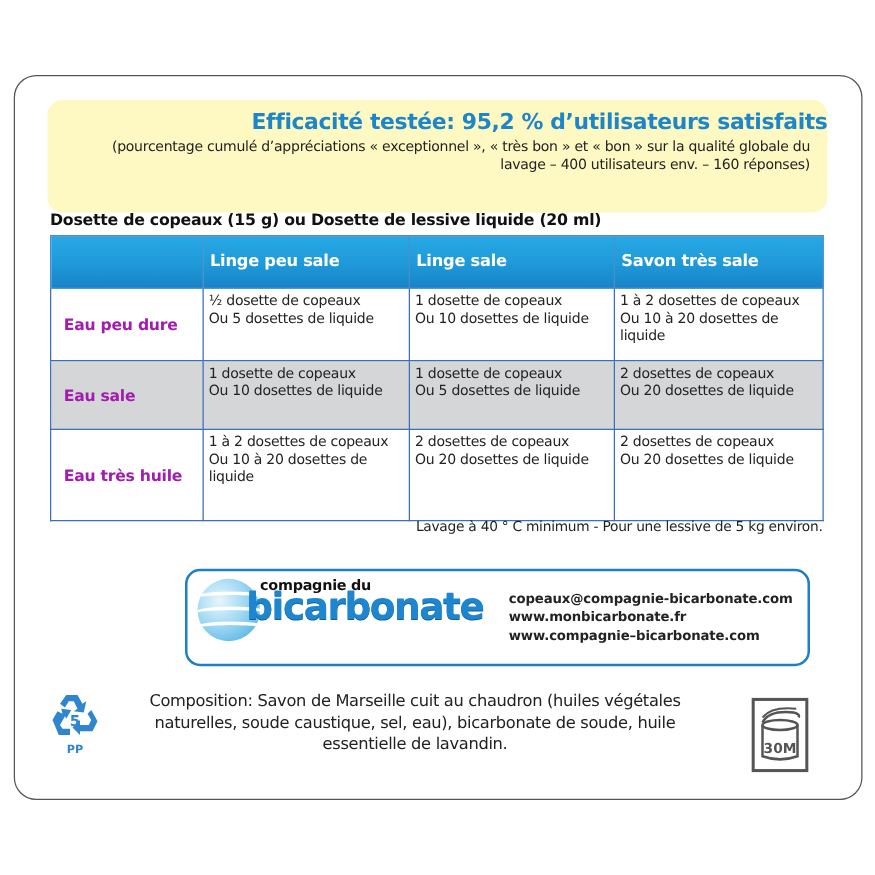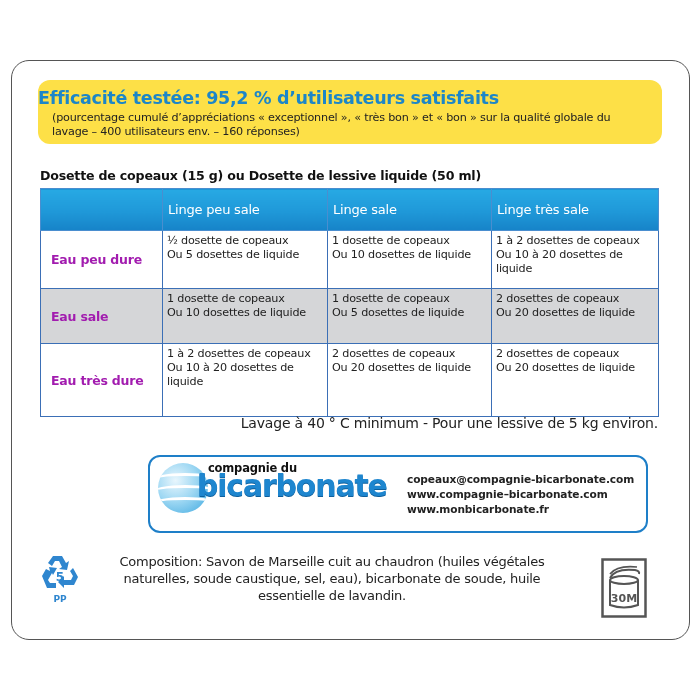--- a/index.html
+++ b/index.html
@@ -5,22 +5,22 @@
     * { box-sizing: border-box; margin: 0; padding: 0; }
     html, body { width: 700px; height: 700px; background: #ffffff; overflow: hidden; }
     body { position: relative; font-family: "DejaVu Sans", sans-serif; color: #1a1a1a; }
 
     .label-frame {
       position: absolute; left: 11px; top: 60px; width: 679px; height: 580px;
       border: 1.5px solid #555; border-radius: 18px; background: #fff;
     }
 
     .efficacy-box {
-      position: absolute; left: 38px; top: 80px; width: 624px; height: 64px;
-      background: #fde047; border-radius: 12px; text-align: left;
+      position: absolute; left: 38px; top: 80px; width: 624px; height: 90px;
+      background: #fef9c3; border-radius: 12px; text-align: right;
     }
     .efficacy-title {
       position: absolute; left: 0; right: 0; top: 8px;
       font-family: "DejaVu Sans", sans-serif; font-weight: bold;
       font-size: 17.5px; color: #1c86c8; letter-spacing: -0.3px;
     }
     .efficacy-note {
       position: absolute; left: 14px; right: 14px; top: 31px;
       font-size: 11.2px; line-height: 14px; color: #222; letter-spacing: -0.2px;
     }
@@ -32,40 +32,40 @@
 
     table.dosage {
       position: absolute; left: 40px; top: 188px; width: 618px;
       border-collapse: collapse; table-layout: fixed;
       font-size: 11.2px; letter-spacing: -0.2px;
     }
     table.dosage td, table.dosage th {
       border: 1.2px solid #3b6fb6; vertical-align: middle;
     }
     table.dosage thead th {
-      height: 42px; color: #ffffff; font-weight: normal; font-size: 13px;
+      height: 42px; color: #ffffff; font-weight: bold; font-size: 13px;
       text-align: left; padding-left: 5px;
       background: linear-gradient(to bottom, #27a9e4 0%, #1f98d8 55%, #1683c8 100%);
       border-color: #4a8ecf;
     }
     table.dosage tbody th {
       text-align: left; padding-left: 10px; font-weight: bold; font-size: 12.5px; color: #a21caf;
     }
     table.dosage tbody td {
       padding: 3px 4px; line-height: 14px; color: #222; vertical-align: top;
     }
     tr.row-shaded th, tr.row-shaded td { background: #d5d6d8; }
     tr.row-1 th, tr.row-1 td { height: 58px; }
     tr.row-2 th, tr.row-2 td { height: 55px; }
     tr.row-3 th, tr.row-3 td { height: 73px; }
     .cell-line { display: block; }
 
     .wash-note {
       position: absolute; right: 42px; top: 415px;
-      font-size: 14px; color: #222; letter-spacing: -0.2px;
+      font-size: 11px; color: #222; letter-spacing: -0.2px;
     }
 
     .company-box {
       position: absolute; left: 100px; top: 455px; width: 500px; height: 78px;
       border: 2.5px solid #1e7fc8; border-radius: 12px; background: #fff; margin-left: 48px;
     }
     .company-logo-globe {
       position: absolute; left: 8px; top: 6px; width: 50px; height: 50px;
       border-radius: 50%;
       background: radial-gradient(circle at 35% 35%, #e8f6fd 0%, #9fd8f3 45%, #3ba7df 100%);
@@ -109,35 +109,35 @@
 </head>
 <body>
 
 <div class="label-frame"></div>
 
 <div class="efficacy-box">
   <div class="efficacy-title">Efficacité testée: 95,2 % d’utilisateurs satisfaits</div>
   <div class="efficacy-note">(pourcentage cumulé d’appréciations « exceptionnel », « très bon » et « bon » sur la qualité globale du lavage – 400 utilisateurs env. – 160 réponses)</div>
 </div>
 
-<div class="table-caption">Dosette de copeaux (15 g) ou Dosette de lessive liquide (50 ml)</div>
+<div class="table-caption">Dosette de copeaux (15 g) ou Dosette de lessive liquide (20 ml)</div>
 
 <table class="dosage">
   <colgroup>
     <col style="width:122px">
       <col style="width:165px">
       <col style="width:164px">
       <col style="width:167px">
   </colgroup>
   <thead>
     <tr>
       <th></th>
       <th>Linge peu sale</th>
       <th>Linge sale</th>
-      <th>Linge très sale</th>
+      <th>Savon très sale</th>
     </tr>
   </thead>
   <tbody>
     <tr class="row-1">
       <th>Eau peu dure</th>
       <td>
         <span class="cell-line">½ dosette de copeaux</span>
         <span class="cell-line">Ou 5 dosettes de liquide</span>
       </td>
       <td>
@@ -158,21 +158,21 @@
       <td>
         <span class="cell-line">1 dosette de copeaux</span>
         <span class="cell-line">Ou 5 dosettes de liquide</span>
       </td>
       <td>
         <span class="cell-line">2 dosettes de copeaux</span>
         <span class="cell-line">Ou 20 dosettes de liquide</span>
       </td>
     </tr>
     <tr class="row-3">
-      <th>Eau très dure</th>
+      <th>Eau très huile</th>
       <td>
         <span class="cell-line">1 à 2 dosettes de copeaux</span>
         <span class="cell-line">Ou 10 à 20 dosettes de liquide</span>
       </td>
       <td>
         <span class="cell-line">2 dosettes de copeaux</span>
         <span class="cell-line">Ou 20 dosettes de liquide</span>
       </td>
       <td>
         <span class="cell-line">2 dosettes de copeaux</span>
@@ -187,22 +187,22 @@
 <div class="company-box">
   <div class="company-logo-globe">
     <div class="wave" style="top:10px"></div>
     <div class="wave" style="top:22px"></div>
     <div class="wave" style="top:34px"></div>
   </div>
   <div class="company-logo-small">compagnie du</div>
   <div class="company-logo-big">bicarbonate</div>
   <div class="company-contacts">
     <span>copeaux@compagnie-bicarbonate.com</span>
+    <span>www.monbicarbonate.fr</span>
     <span>www.compagnie–bicarbonate.com</span>
-    <span>www.monbicarbonate.fr</span>
   </div>
 </div>
 
 <div class="recycle-icon">
   <svg width="40" height="56" viewBox="0 0 40 56">
     <g fill="#2f86cf">
       <path d="M13 4 L22 4 L26 11 L29 9 L27 18 L19 17 L22 15 L19 9 L15 9 L12 14 L8 11 Z"></path>
       <path d="M33 16 L38 25 L34 33 L24 33 L24 36 L18 30 L24 24 L24 28 L31 28 L33 24 L30 19 Z"></path>
       <path d="M2 24 L6 17 L10 19 L9 15 L17 16 L13 23 L12 21 L8 28 L10 31 L16 31 L16 36 L7 36 Z"></path>
     </g>

